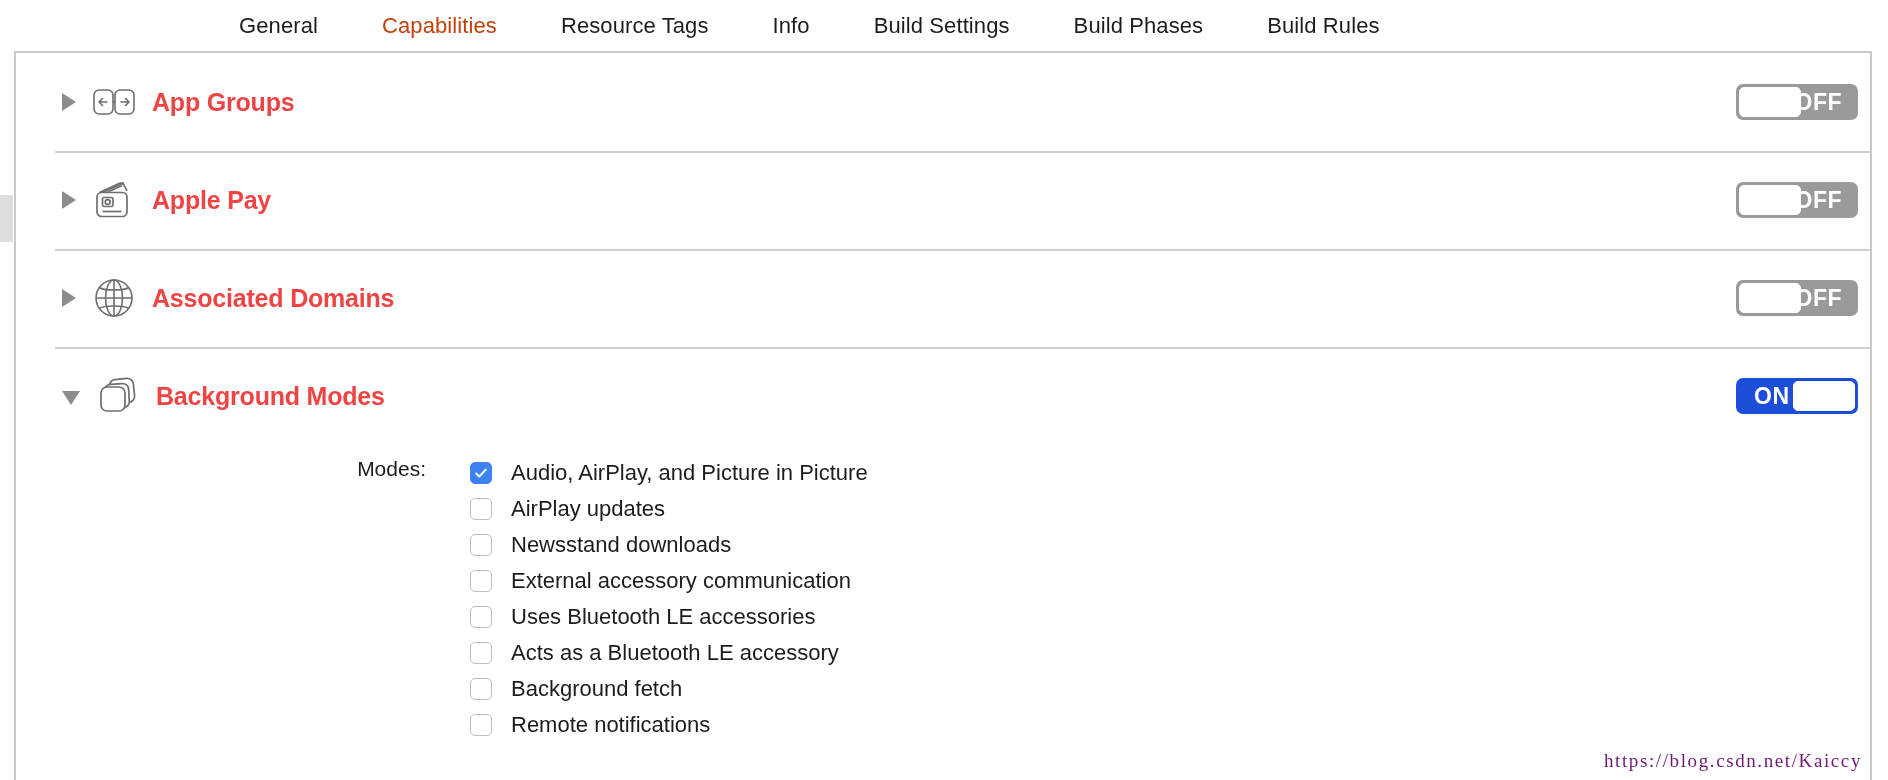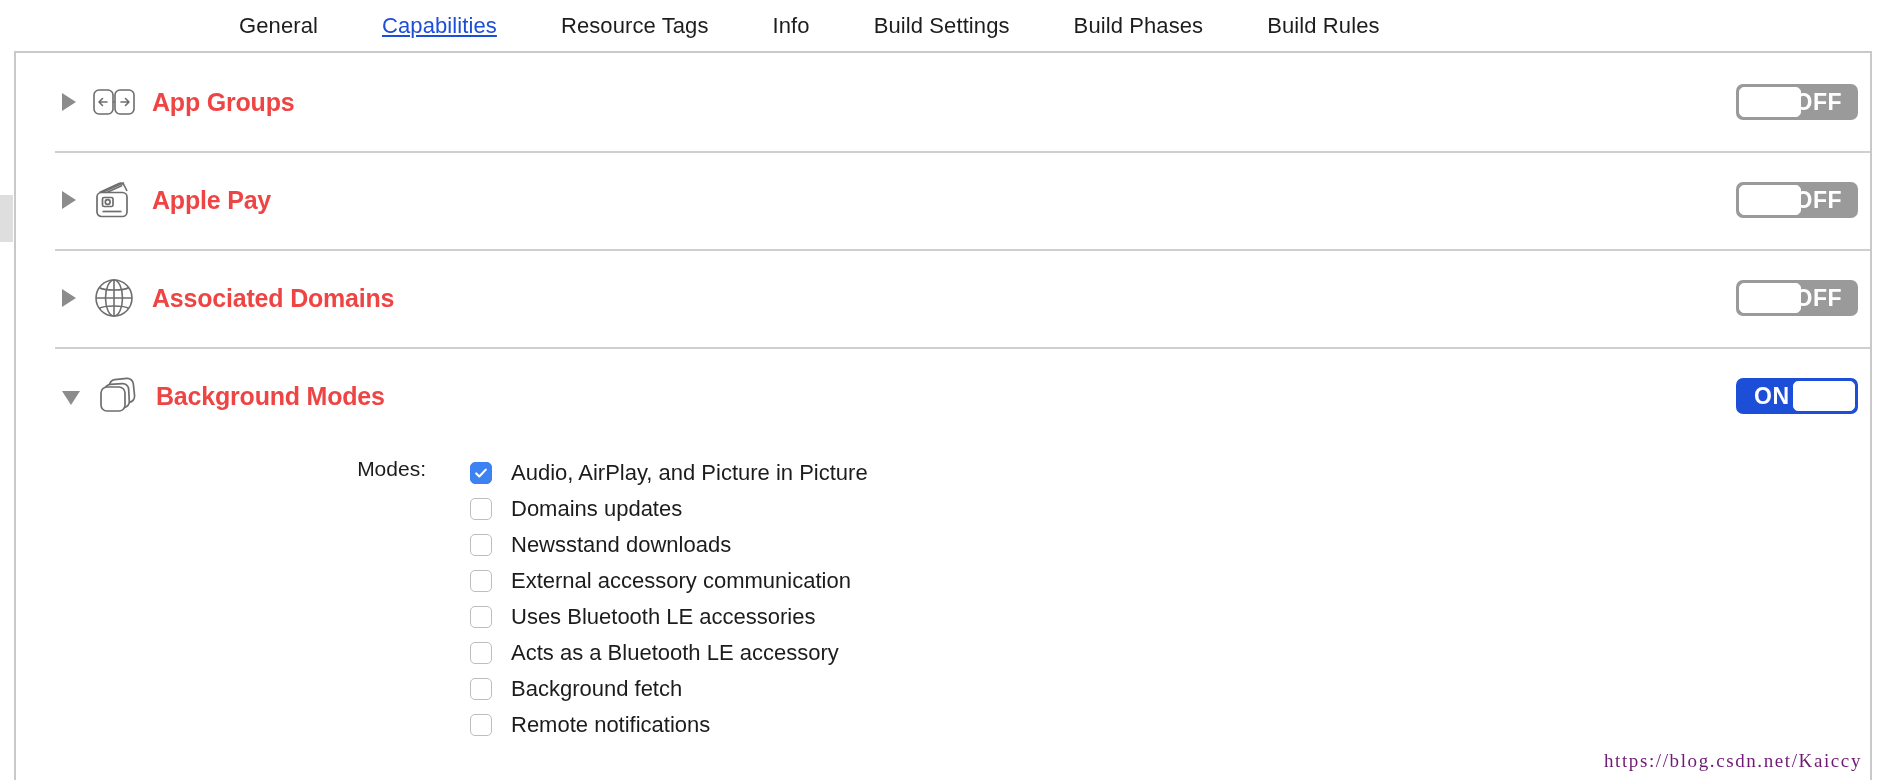--- a/index.html
+++ b/index.html
@@ -34,22 +34,21 @@
   }
   .tab {
     font-size: 22px;
     color: #1d1d1f;
     padding: 0 32px;
     letter-spacing: 0.1px;
     white-space: nowrap;
     cursor: default;
   }
   .tab.active {
-    color: #1d4ed8;
-    text-decoration: underline;
+    color: #c2410c;
   }
 
   
   .panel {
     position: absolute;
     left: 14px;
     top: 51px;
     width: 1858px;
     height: 729px;
     border-left: 2px solid #c9c9c9;
@@ -345,21 +344,21 @@
               <path d="M3.2 8.4 L6.3 11.5 L12.8 4.6" fill="none" stroke="#ffffff" stroke-width="2.1" stroke-linecap="round" stroke-linejoin="round"></path>
             </svg>
           </span>
           <span class="mode-label">Audio, AirPlay, and Picture in Picture</span>
         </div>
 
         <div class="mode-item">
           <span class="cbox">
             
           </span>
-          <span class="mode-label">Domains updates</span>
+          <span class="mode-label">AirPlay updates</span>
         </div>
 
         <div class="mode-item">
           <span class="cbox">
             
           </span>
           <span class="mode-label">Newsstand downloads</span>
         </div>
 
         <div class="mode-item">

